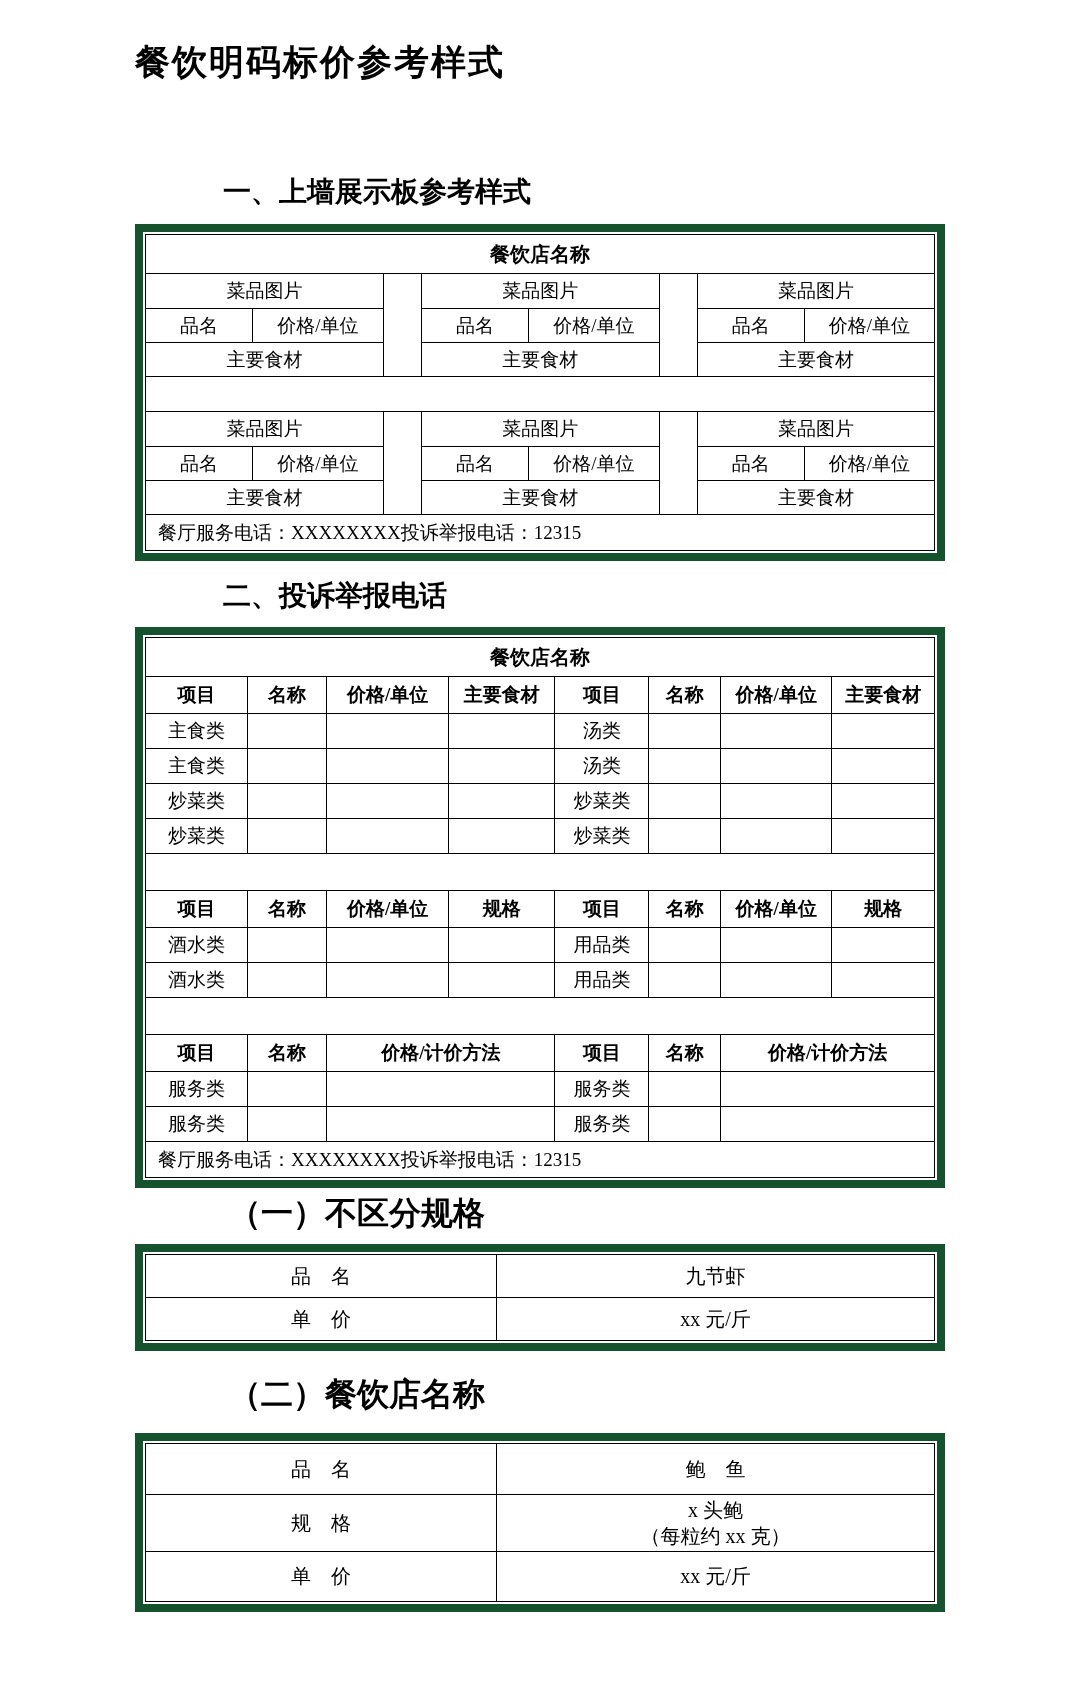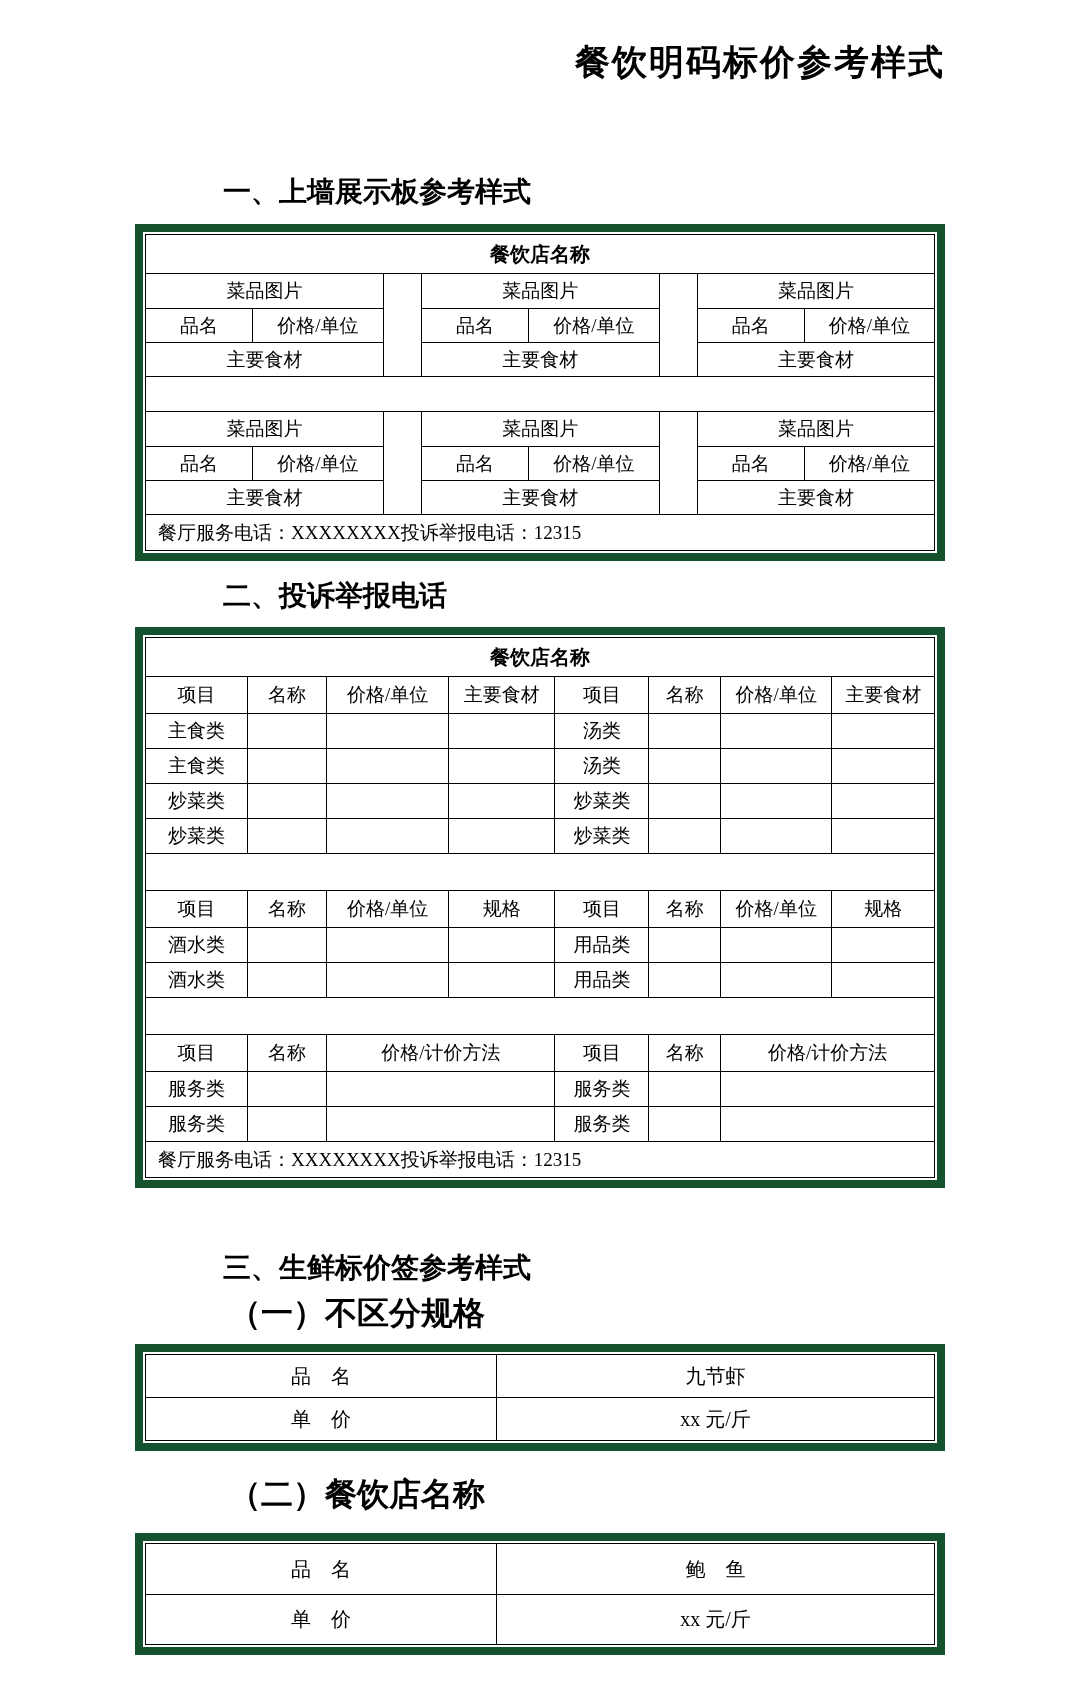--- a/index.html
+++ b/index.html
@@ -13,21 +13,21 @@
     overflow: hidden;
     font-family: "Liberation Serif", "DejaVu Serif", serif;
     color: #000000;
   }
   .content {
     width: 810px;
     margin: 0 auto;
   }
   .doc-title {
     margin: 40px 0 0 0;
-    text-align: right;
+    text-align: left;
     font-size: 35px;
     line-height: 46px;
     font-weight: bold;
     letter-spacing: 2px;
     font-family: "Liberation Serif", "DejaVu Serif", serif;
   }
   .sec-heading {
     font-family: "Liberation Sans", "DejaVu Sans", sans-serif;
     font-weight: bold;
     font-size: 28px;
@@ -68,21 +68,21 @@
     padding: 0;
     overflow: hidden;
   }
   .store-row td {
     font-family: "Liberation Sans", "DejaVu Sans", sans-serif;
     font-weight: bold;
     font-size: 20px;
     height: 38px;
   }
   .hdr td {
-    font-weight: normal;
+    font-weight: bold;
     height: 36px;
   }
   .t1 .img-row td   { height: 34px; }
   .t1 .name-row td  { height: 33px; margin-left: 32px; }
   .t1 .ing-row td   { height: 33px; }
   .t1 .gap-row td   { height: 34px; }
   .t2 .data-row td  { height: 34px; }
   .t2 .gap-row td   { height: 36px; }
   .foot-row td { height: 35px; }
   .foot {
@@ -314,21 +314,20 @@
             <div class="foot">
               <span>餐厅服务电话：XXXXXXXX</span>
               <span>投诉举报电话：12315</span>
             </div>
           </td>
         </tr>
       </tbody>
     </table>
   </div>
 
-  <div class="sec-heading h3">三、生鲜标价签参考样式</div>
   <div class="sub-heading s1">（一）不区分规格</div>
 
   <div class="dbl">
     <table class="t3a">
       <colgroup>
         <col style="width:44.5%">
           <col style="width:55.5%">
       </colgroup>
       <tbody>
         <tr>
@@ -349,20 +348,27 @@
     <table class="t3b">
       <colgroup>
         <col style="width:44.5%">
           <col style="width:55.5%">
       </colgroup>
       <tbody>
         <tr class="r1">
           <td>品　名</td>
           <td>鲍　鱼</td>
         </tr>
+        <tr class="r2">
+          <td>规　格</td>
+          <td>
+            <div class="spec-line">x 头鲍</div>
+            <div class="spec-line">（每粒约 xx 克）</div>
+          </td>
+        </tr>
         <tr class="r3">
           <td>单　价</td>
           <td>xx 元/斤</td>
         </tr>
       </tbody>
     </table>
   </div>
 
 </div>
 

